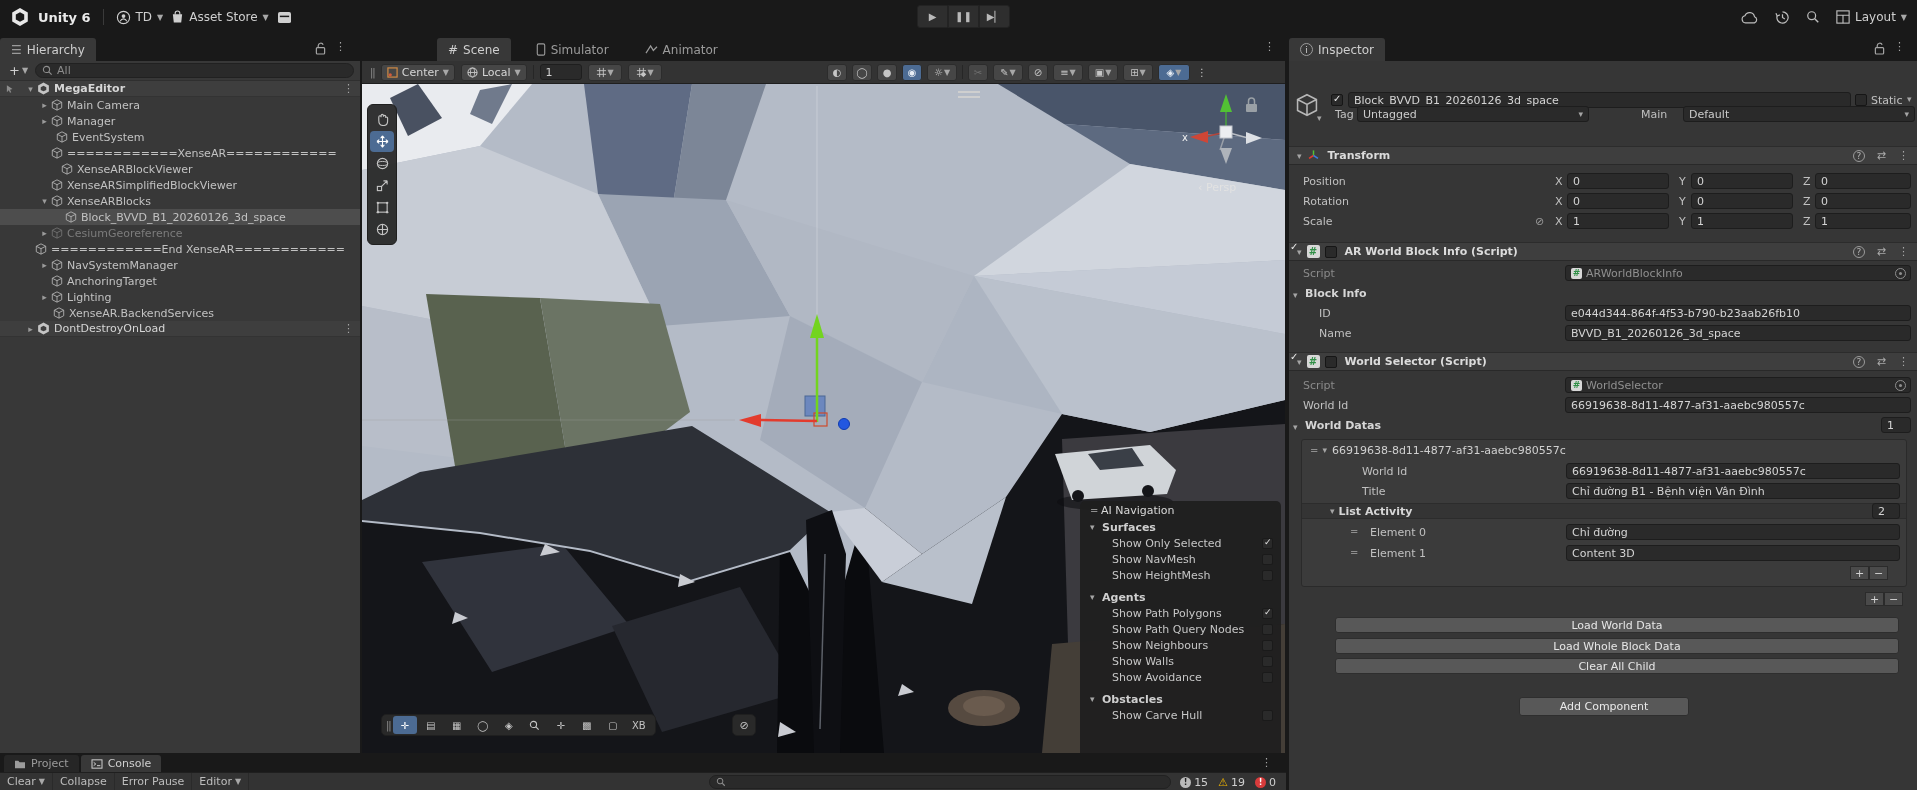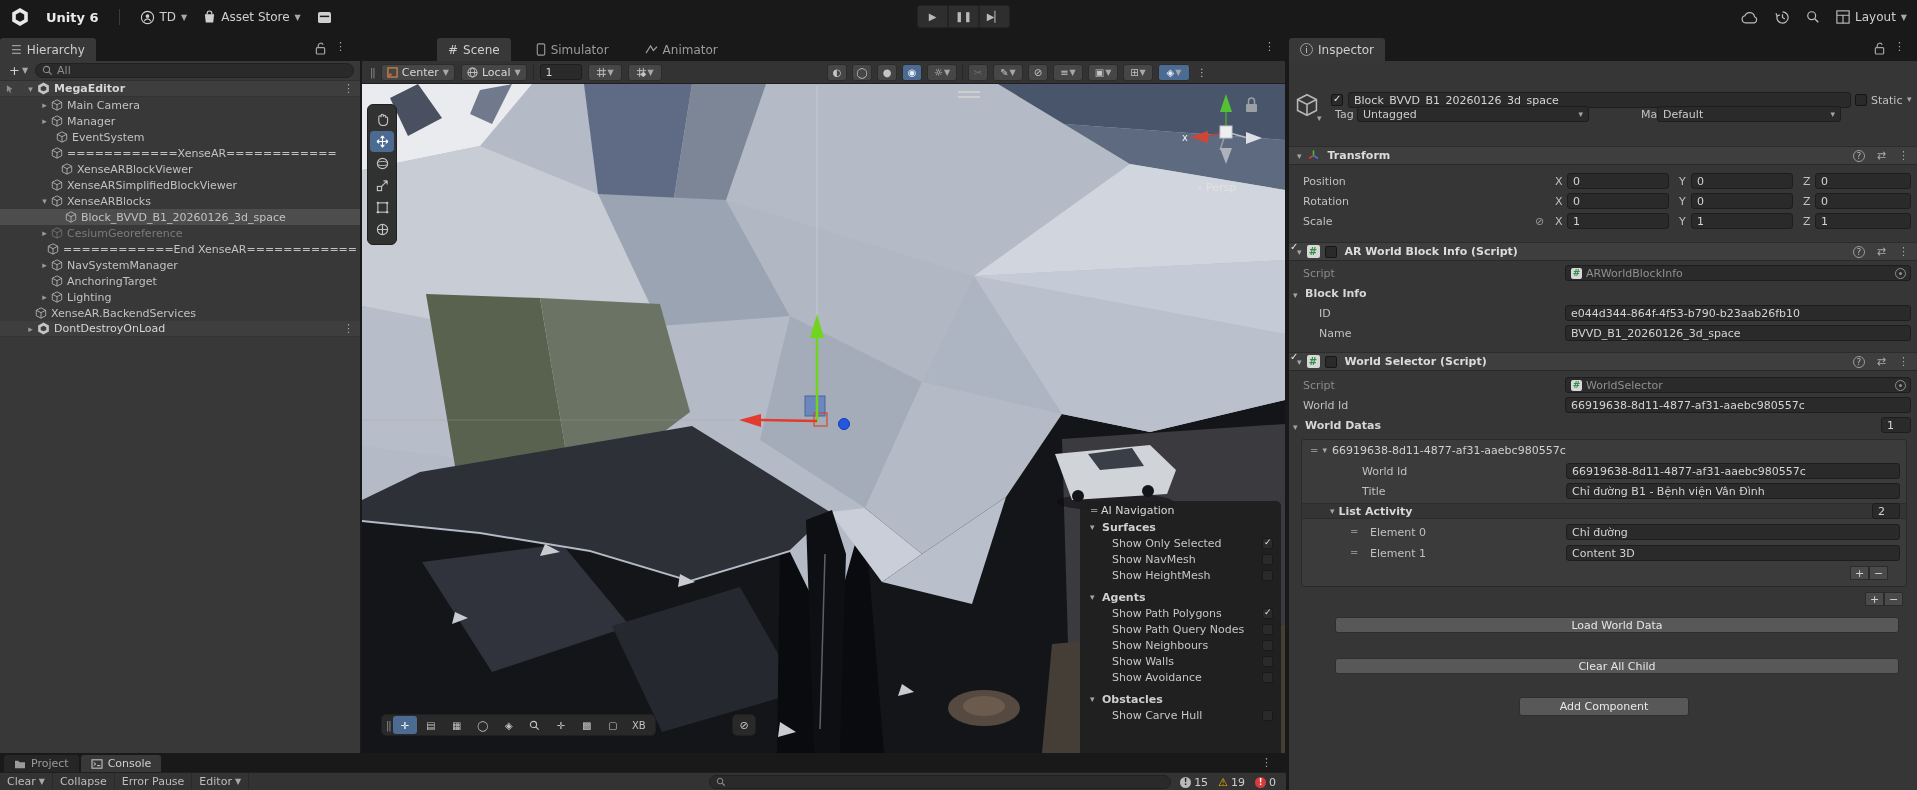--- a/index.html
+++ b/index.html
@@ -3,21 +3,21 @@
 <meta charset="utf-8">
 <style>
   html,body{margin:0;padding:0;background:#191919;}
   *{box-sizing:border-box;font-family:"DejaVu Sans","Liberation Sans",sans-serif;}
   .app{position:relative;width:1917px;height:790px;background:#191919;overflow:hidden;color:#c8c8c8;font-size:11px;}
   .p{position:absolute;}
   .tx{white-space:nowrap;}
 
   
   .titlebar{position:absolute;left:0;top:0;width:1917px;height:34px;background:#191919;display:flex;align-items:center;}
-  .tb-left{display:flex;align-items:center;gap:16px;padding-left:10px;}
+  .tb-left{display:flex;align-items:center;gap:8px;padding-left:10px;}
   .tb-title{font-weight:bold;font-size:13px;color:#eaeaea;}
   .tb-sep{width:1px;height:16px;background:#3a3a3a;margin:0 4px;}
   .tb-item{display:flex;align-items:center;gap:5px;color:#cfcfcf;font-size:12px;cursor:default;}
   .caret{font-size:8px;color:#a8a8a8;}
   .playbar{position:absolute;left:917px;top:5px;display:flex;}
   .playbtn{width:31px;height:23px;background:#2e2e2e;border:1px solid #232323;display:flex;align-items:center;justify-content:center;color:#b9b9b9;font-size:10px;}
   .playbtn:first-child{border-radius:3px 0 0 3px;}
   .playbtn:last-child{border-radius:0 3px 3px 0;}
   .tb-right{position:absolute;right:10px;top:0;height:34px;display:flex;align-items:center;gap:16px;}
   svg.ic{display:block;}
@@ -278,21 +278,21 @@
           </svg>
           <span class="lbl">Block_BVVD_B1_20260126_3d_space</span>
         </div>
       <div class="hrow dis" style="padding-left:38px">
           <span class="arr">▸</span>
           <svg class="ci" viewBox="0 0 14 14">
             <path d="M7 1l5.5 2.8v6.4L7 13 1.5 10.2V3.8Z M1.5 3.8 7 6.6l5.5-2.8 M7 6.6V13"></path>
           </svg>
           <span class="lbl">CesiumGeoreference</span>
         </div>
-      <div class="hrow" style="padding-left:34px">
+      <div class="hrow" style="padding-left:22px">
           <span class="arr"></span>
           <svg class="ci" viewBox="0 0 14 14">
             <path d="M7 1l5.5 2.8v6.4L7 13 1.5 10.2V3.8Z M1.5 3.8 7 6.6l5.5-2.8 M7 6.6V13"></path>
           </svg>
           <span class="lbl">============End XenseAR============</span>
         </div>
       <div class="hrow" style="padding-left:38px">
           <span class="arr">▸</span>
           <svg class="ci" viewBox="0 0 14 14">
             <path d="M7 1l5.5 2.8v6.4L7 13 1.5 10.2V3.8Z M1.5 3.8 7 6.6l5.5-2.8 M7 6.6V13"></path>
@@ -306,21 +306,21 @@
           </svg>
           <span class="lbl">AnchoringTarget</span>
         </div>
       <div class="hrow" style="padding-left:38px">
           <span class="arr">▸</span>
           <svg class="ci" viewBox="0 0 14 14">
             <path d="M7 1l5.5 2.8v6.4L7 13 1.5 10.2V3.8Z M1.5 3.8 7 6.6l5.5-2.8 M7 6.6V13"></path>
           </svg>
           <span class="lbl">Lighting</span>
         </div>
-      <div class="hrow" style="padding-left:22px">
+      <div class="hrow" style="padding-left:40px">
           <span class="arr"></span>
           <svg class="ci" viewBox="0 0 14 14">
             <path d="M7 1l5.5 2.8v6.4L7 13 1.5 10.2V3.8Z M1.5 3.8 7 6.6l5.5-2.8 M7 6.6V13"></path>
           </svg>
           <span class="lbl">XenseAR.BackendServices</span>
         </div>
       <div class="hrow scn" style="padding-left:24px">
         <span class="arr">▸</span>
         <svg class="sceneic" viewBox="0 0 14 14">
             <path fill="#c4c4c4" d="M7 .5l5.8 3.2v6.6L7 13.5 1.2 10.3V3.7Z"></path>
@@ -638,21 +638,21 @@
       <span class="cb" style="left:566px;top:33px"></span>
       <span class="ilabel tx" style="left:582px;top:33px">Static</span>
       <span class="p tri" style="left:618px;top:33px">▾</span>
 
       <span class="ilabel" style="left:46px;top:47px">Tag</span>
       <div class="idrop" style="left:68px;top:45px;width:232px">
           <span>Untagged</span>
           <span class="tri">▾</span>
         </div>
       <span class="ilabel" style="left:352px;top:47px">Main</span>
-      <div class="idrop" style="left:368px;top:45px;width:184px">
+      <div class="idrop" style="left:394px;top:45px;width:232px">
           <span>Default</span>
           <span class="tri">▾</span>
         </div>
 
       <div class="iband" style="top:85px">
         <span class="tri">▾</span>
         <svg class="ic" width="13" height="13" viewBox="0 0 14 14">
             <path d="M7 7V1.5" stroke="#52c234" stroke-width="1.6"></path>
             <path d="M7 7l-4.8 3" stroke="#e33b2d" stroke-width="1.6"></path>
             <path d="M7 7l4.8 3" stroke="#3b7de0" stroke-width="1.6"></path>
@@ -799,20 +799,23 @@
         </div>
       </div>
       <div class="p" style="right:14px;top:531px;display:flex">
         <div class="pm">+</div>
         <div class="pm">−</div>
       </div>
 
       <div class="ibtn" style="top:556px">
           <span>Load World Data</span>
         </div>
+      <div class="ibtn" style="top:577px">
+          <span>Load Whole Block Data</span>
+        </div>
       <div class="ibtn" style="top:597px">
           <span>Clear All Child</span>
         </div>
       <div class="addc" style="top:636px">
           <span>Add Component</span>
         </div>
     </div>
   </div>
 
   <div class="console">

